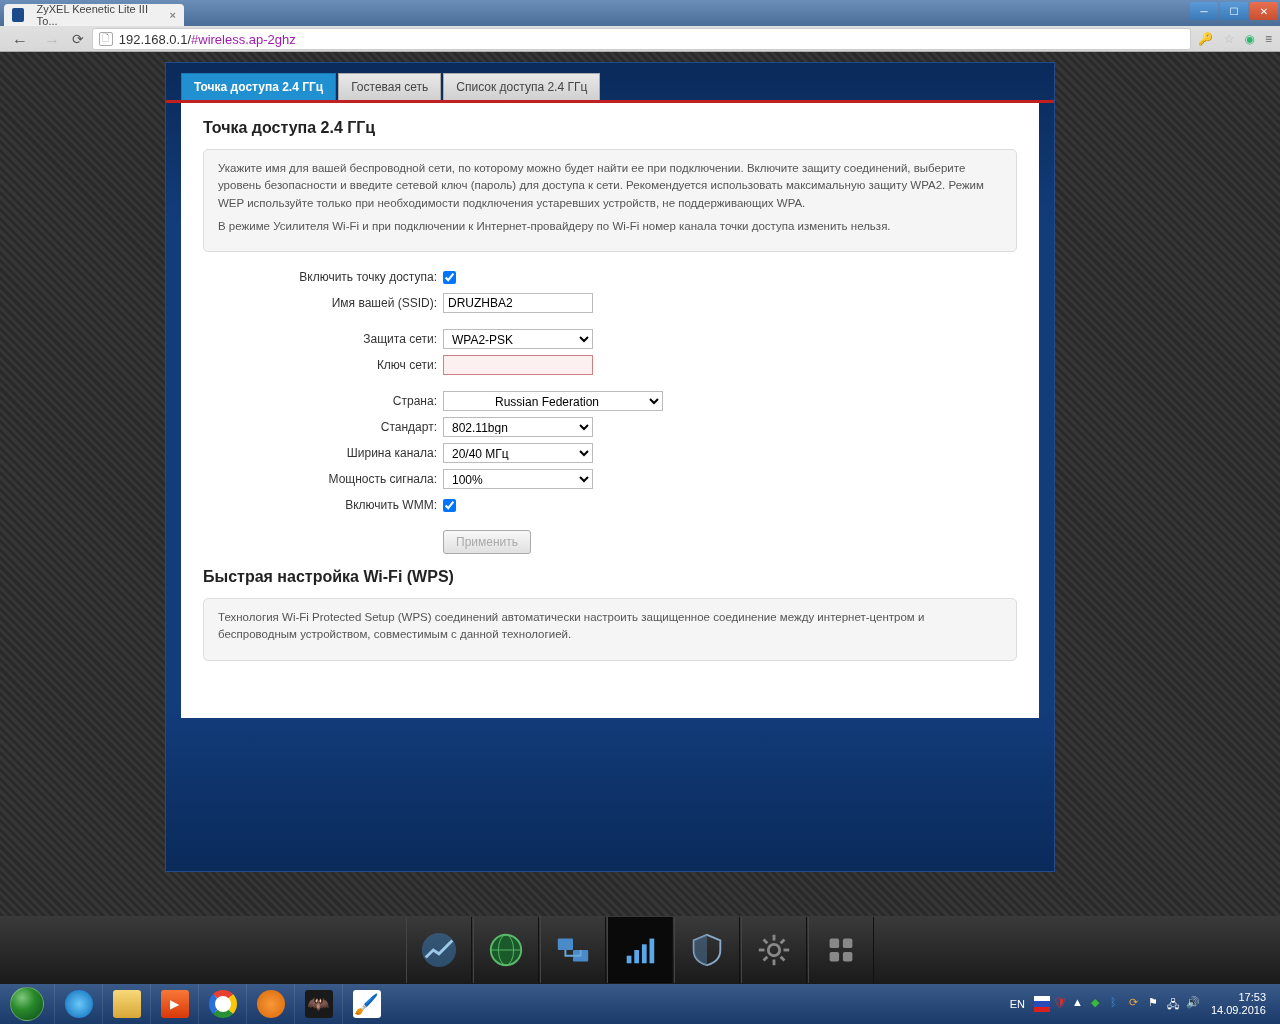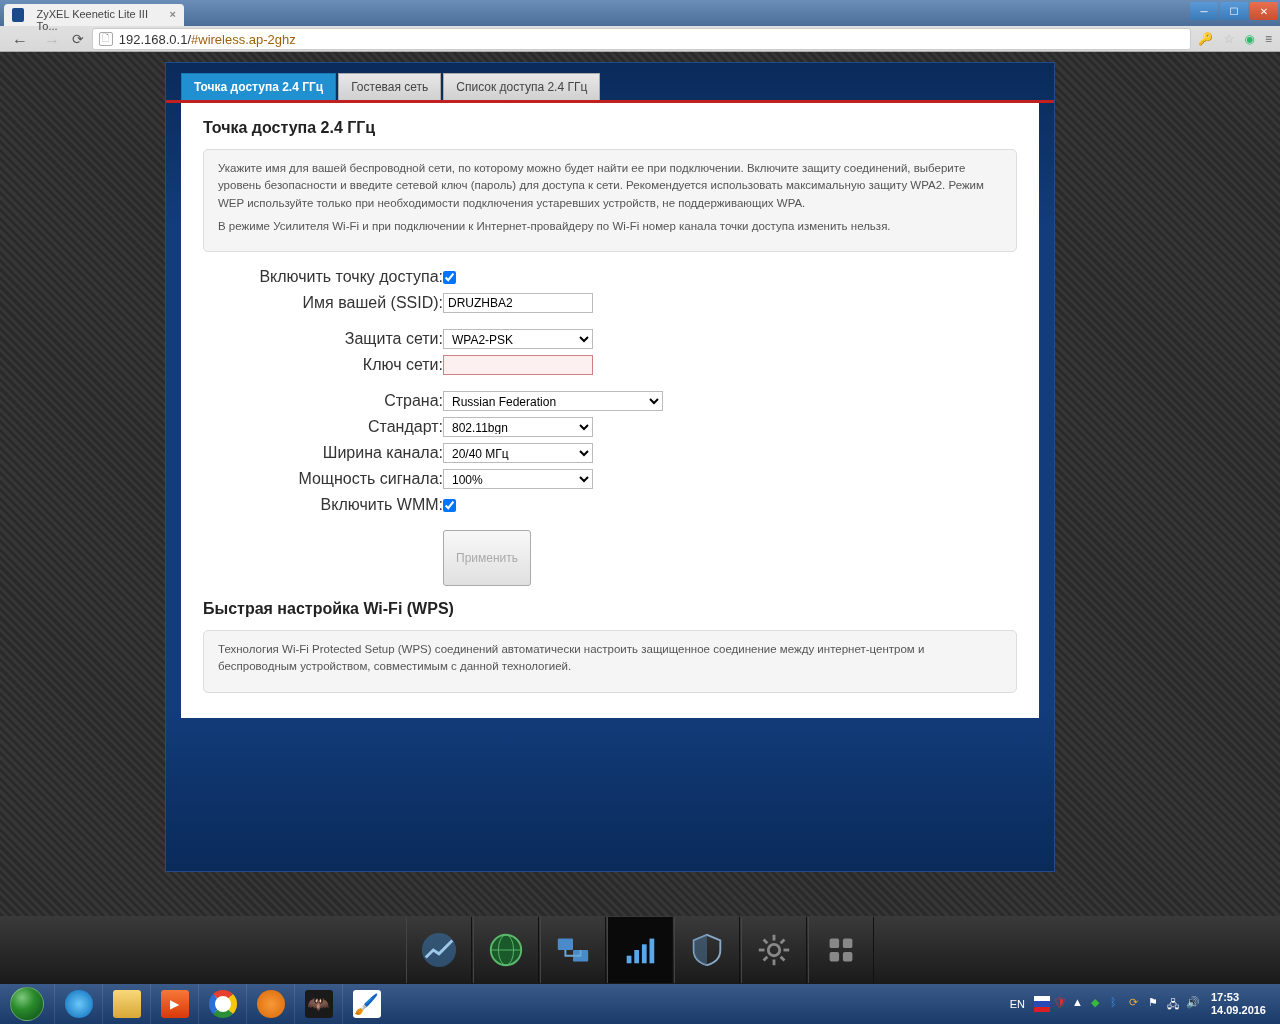--- a/index.html
+++ b/index.html
@@ -4,82 +4,82 @@
 <style>
 * { margin: 0; padding: 0; box-sizing: border-box; }
 body { font-family: Arial, sans-serif; font-size: 12px; background: #333; width: 1280px; height: 1024px; overflow: hidden; position: relative; }
 
 
 .bg-stripes { position: absolute; top: 52px; left: 0; right: 0; bottom: 40px; background: repeating-linear-gradient(45deg, #2a2a2a, #2a2a2a 3px, #363636 3px, #363636 6px); }
 
 
 .browser-chrome { position: absolute; top: 0; left: 0; right: 0; height: 52px; background: linear-gradient(#e8e8e8, #d8d8d8); border-bottom: 1px solid #aaa; }
 .tab-bar { height: 26px; background: linear-gradient(#6a8eb8, #4a6e98); display: flex; align-items: flex-end; padding-left: 4px; }
-.tab { background: #f0f0f0; border-radius: 4px 4px 0 0; padding: 4px 8px; display: flex; align-items: flex-start; gap: 12px; font-size: 11px; height: 22px; max-width: 180px; color: #444; }
+.tab { background: #f0f0f0; border-radius: 4px 4px 0 0; padding: 4px 8px; display: flex; align-items: center; gap: 12px; font-size: 11px; height: 22px; max-width: 180px; color: #444; }
 .tab-favicon { width: 14px; height: 14px; background: #1a4a8a; border-radius: 2px; }
 .tab-close { color: #888; font-weight: bold; cursor: pointer; }
 .win-controls { position: absolute; right: 0; top: 0; display: flex; gap: 2px; padding: 2px; }
 .win-btn { width: 28px; height: 18px; border-radius: 2px; display: flex; align-items: center; justify-content: center; color: #fff; font-size: 10px; }
 .win-min { background: linear-gradient(#5a9ad8, #3a7ab8); }
 .win-max { background: linear-gradient(#5a9ad8, #3a7ab8); }
 .win-close-btn { background: linear-gradient(#e87050, #c85030); }
 .addr-bar { display: flex; align-items: center; gap: 8px; padding: 3px 8px; height: 26px; }
 .nav-arrow { color: #555; font-size: 16px; cursor: pointer; padding: 0 4px; }
 .nav-arrow.disabled { color: #bbb; }
 .reload { color: #555; font-size: 14px; cursor: pointer; }
 .url-box { flex: 1; display: flex; align-items: center; background: #fff; border: 1px solid #ccc; border-radius: 3px; height: 22px; padding: 0 6px; gap: 6px; }
 .url-icon { width: 14px; height: 14px; border: 1px solid #aaa; border-radius: 2px; display: flex; align-items: center; justify-content: center; font-size: 9px; color: #888; }
 .url-text { color: #333; font-size: 13px; }
-.url-frag { color: #a16207; }
+.url-frag { color: #a21caf; }
 .ext-icons { display: flex; gap: 10px; align-items: center; color: #888; }
 
 
 .router-panel { position: absolute; top: 62px; left: 165px; width: 890px; height: 810px; background: linear-gradient(#0a2a5a, #123c7a 20%, #123c7a 80%, #0a2a5a); border: 1px solid #234a8a; }
 .router-header { padding: 20px 24px 10px 24px; color: #fff; }
 .brand { font-size: 26px; font-weight: bold; font-style: italic; letter-spacing: 0.5px; display: inline-block; }
 .model { font-size: 15px; font-weight: bold; margin-left: 18px; display: inline-block; vertical-align: 4px; }
 .section-label { font-size: 14px; font-weight: bold; margin-top: 16px; color: #fff; }
 
 .tabs { display: flex; padding: 0 15px; margin-top: 10px; border-bottom: 3px solid #c02020; }
 .router-tab { padding: 6px 12px; font-size: 12px; background: linear-gradient(#e8e8e8, #d0d0d0); border: 1px solid #aaa; border-bottom: none; color: #444; cursor: pointer; margin-right: 2px; }
 .router-tab.active { background: #2090d0; color: #fff; border-color: #1a7ab8; font-weight: bold; }
 
 .content-area { background: #fff; margin: 0 15px 15px 15px; padding: 16px 22px; height: 615px; overflow: auto; }
 h2 { font-size: 16px; font-weight: bold; color: #222; margin-bottom: 12px; }
 .info-box { background: #f5f5f5; border: 1px solid #ddd; border-radius: 5px; padding: 10px 14px; color: #555; font-size: 11.5px; line-height: 1.5; margin-bottom: 14px; }
 .info-box p { margin-bottom: 6px; }
 
 .form-table { margin: 0 auto; }
 .form-row { display: flex; align-items: center; margin-bottom: 4px; min-height: 22px; }
-.form-label { width: 240px; text-align: right; color: #333; font-size: 16px; }
+.form-label { width: 240px; text-align: right; padding-right: 6px; color: #333; font-size: 12px; }
 .text-input { height: 20px; border: 1px solid #bbb; padding: 2px 4px; font-size: 12px; width: 150px; }
 .text-input.error { border-color: #d08080; background: #fdf0f0; }
 select.text-input { width: 150px; background: #fff; }
-select.wide { width: 220px; }
+select.wide { width: 220px; text-align: center; }
 .spacer { height: 10px; }
-.btn { background: linear-gradient(#f8f8f8, #e0e0e0); border: 1px solid #aaa; border-radius: 3px; padding: 20px 12px; font-size: 12px; color: #333; cursor: pointer; }
+.btn { background: linear-gradient(#f8f8f8, #e0e0e0); border: 1px solid #aaa; border-radius: 3px; padding: 4px 12px; font-size: 12px; color: #333; cursor: pointer; }
 .btn:disabled { color: #aaa; }
 
 
 .router-bottom { position: absolute; bottom: 40px; left: 0; right: 0; height: 68px; background: linear-gradient(#3a3a3a, #1a1a1a); display: flex; justify-content: center; align-items: center; gap: 1px; }
 .rb-item { width: 66px; height: 66px; display: flex; align-items: center; justify-content: center; cursor: pointer; border-left: 1px solid #444; border-right: 1px solid #111; }
 .rb-item.active { background: #0a0a0a; }
 .rb-icon { width: 38px; height: 38px; }
 
 
 .taskbar { position: absolute; bottom: 0; left: 0; right: 0; height: 40px; background: linear-gradient(#3a5a8a, #1a3a6a); display: flex; align-items: center; }
 .start-btn { width: 54px; height: 40px; display: flex; align-items: center; justify-content: center; }
 .start-orb { width: 34px; height: 34px; border-radius: 50%; background: radial-gradient(circle at 35% 30%, #7ec87e 0%, #2a8a2a 40%, #0a4a1a 100%); border: 1px solid rgba(255,255,255,0.3); }
 .tb-items { display: flex; height: 100%; }
 .tb-item { width: 48px; height: 40px; display: flex; align-items: center; justify-content: center; border-left: 1px solid rgba(255,255,255,0.1); cursor: pointer; }
 .tb-icon { width: 28px; height: 28px; border-radius: 3px; }
 .tray { margin-left: auto; display: flex; align-items: center; padding-right: 8px; gap: 3px; color: #fff; font-size: 11px; }
 .tray-icons { display: flex; gap: 3px; align-items: center; }
 .tray-ic { width: 16px; height: 16px; }
-.tray-clock { text-align: left; line-height: 1.2; padding: 0 6px; font-weight: bold; }
+.tray-clock { text-align: right; line-height: 1.2; padding: 0 6px; }
 </style>
 </head>
 <body>
 
 <div class="bg-stripes"></div>
 
 <div class="browser-chrome">
   <div class="tab-bar">
     <div class="tab">
       <span class="tab-favicon"></span>

